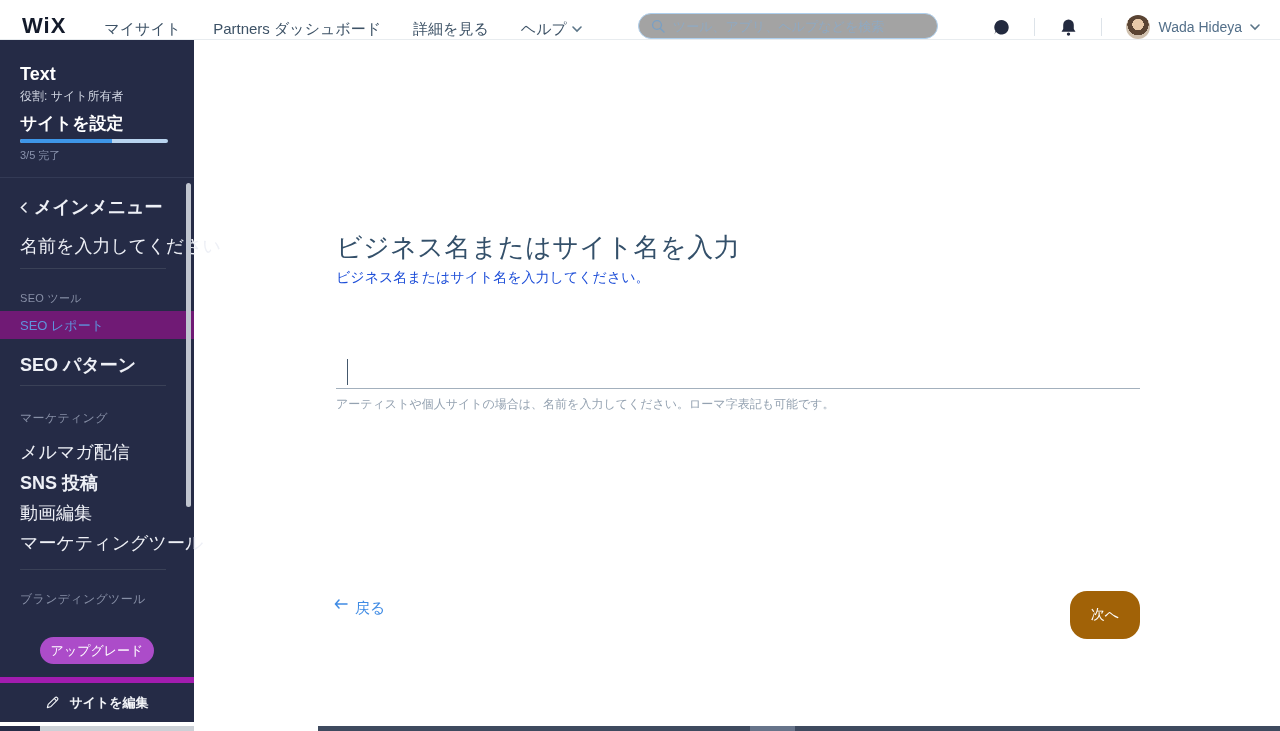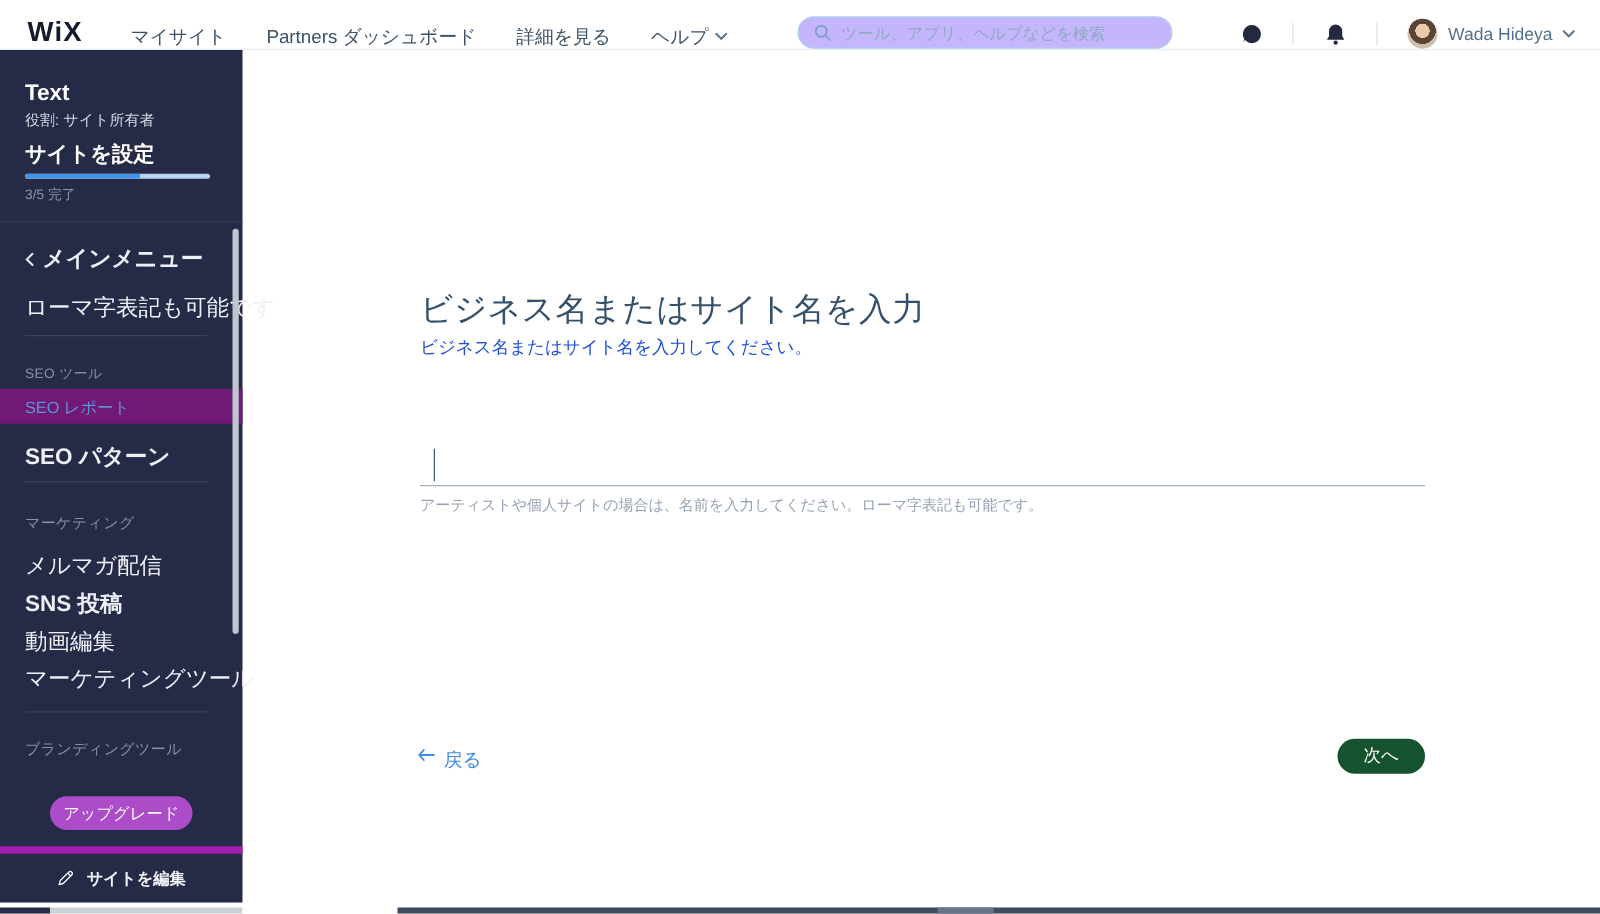--- a/index.html
+++ b/index.html
@@ -5,21 +5,21 @@
   * { margin:0; padding:0; box-sizing:border-box; }
   html,body { width:1280px; height:731px; overflow:hidden; }
   body { font-family:"Liberation Sans","DejaVu Sans",sans-serif; background:#ffffff; position:relative; }
 
   
   .topbar { position:absolute; top:0; left:0; width:1280px; height:40px; background:#ffffff;
             border-bottom:1px solid #e8ecef; display:flex; align-items:flex-end; padding:0 20px 0 22px; z-index:5; }
   .logo { font-weight:bold; font-size:22px; letter-spacing:1px; color:#141b2b; margin-right:38px; cursor:pointer; }
   .nav-link { font-size:15px; color:#3d5266; margin-right:32px; cursor:pointer; white-space:nowrap; display:flex; align-items:center; gap:5px; }
   .searchbox { display:flex; align-items:center; gap:8px; width:300px; height:26px; border:1px solid #aecfed;
-               border-radius:14px; padding:0 12px; margin-left:24px; background:#c4b5fd; }
+               border-radius:14px; padding:0 12px; margin-left:24px; background:#a3a3a3; }
   .searchbox input { border:none; outline:none; flex:1; font-size:13px; color:#3d5266; background:transparent; font-family:inherit; }
   .searchbox input::placeholder { color:#8fa9c2; opacity:1; }
   .topbar-right { margin-left:auto; display:flex; align-items:center; gap:0; }
   .tb-icon { width:38px; display:flex; justify-content:center; cursor:pointer; }
   .tb-sep { width:1px; height:18px; background:#dde3e9; margin:0 14px; }
   .userchip { display:flex; align-items:center; gap:8px; cursor:pointer; margin-left:10px; }
   .avatar { width:24px; height:24px; border-radius:50%;
             background:radial-gradient(circle at 50% 40%, #e8c9a8 0 30%, #5a4433 31% 56%, #cfc0ae 57% 100%); }
   .username { font-size:14px; color:#54708a; }
 
@@ -49,22 +49,22 @@
   
   .main { position:absolute; top:40px; left:194px; width:1086px; height:686px; background:#ffffff; }
   .page-title { position:absolute; left:142px; top:190px; font-size:26px; font-weight:500; color:#34506a; letter-spacing:.5px; }
   .page-sub { position:absolute; left:142px; top:229px; font-size:14px; color:#1d4ed8; }
   .field-wrap { position:absolute; left:142px; top:312px; width:804px; height:37px; border-bottom:1px solid #a3b0bd; }
   .field-wrap input { width:100%; height:100%; border:none; outline:none; font-size:18px; color:#34506a; font-family:inherit; background:transparent; padding-left:10px; }
   .caret { position:absolute; left:11px; top:7px; width:1px; height:26px; background:#44586c; }
   .field-helper { position:absolute; left:142px; top:356px; font-size:12px; color:#94a2b1; }
   .back-link { position:absolute; left:140px; top:559px; display:flex; align-items:flex-start; gap:7px;
                font-size:15px; color:#3f8be4; cursor:pointer; }
-  .next-btn { position:absolute; left:876px; top:551px; width:70px; height:28px; border:none; border-radius:17px;
-              background:#14532d; color:#ffffff; font-size:14px; font-family:inherit; cursor:default; }
+  .next-btn { position:absolute; left:876px; top:551px; width:70px; height:48px; border:none; border-radius:17px;
+              background:#a16207; color:#ffffff; font-size:14px; font-family:inherit; cursor:default; }
 
   
   .bottom-strip { position:absolute; bottom:0; left:0; width:1280px; height:5px; display:flex; z-index:6; }
   .bs-a { width:40px;  background:#262c47; }
   .bs-b { width:154px; background:#ccd1d7; }
   .bs-c { width:124px; background:#ffffff; }
   .bs-d { flex:1; background:#3e4a5f; position:relative; }
   .bs-d::after { content:""; position:absolute; left:432px; width:45px; height:5px; background:#67748a; }
   svg { display:block; }
 </style>
@@ -131,21 +131,21 @@
 
   <div class="sb-abs sb-link sb-back" style="top:155px;">
     <span>
       <svg width="7" height="11" viewBox="0 0 7 11">
           <path d="M6 1L1.5 5.5 6 10" fill="none" stroke="#eef0f6" stroke-width="1.6" stroke-linecap="round"></path>
         </svg>
     </span>
     <span>メインメニュー</span>
   </div>
 
-  <div class="sb-abs sb-link" style="top:194px;">ローマ字表記も可能です</div>
+  <div class="sb-abs sb-link" style="top:194px;">名前を入力してください</div>
 
   <div class="sb-divider" style="top:228px;"></div>
 
   <div class="sb-abs sb-section" style="top:251px;">SEO ツール</div>
 
   <div class="sb-active-row">
     <span>SEO レポート</span>
   </div>
 
   <div class="sb-abs sb-link" style="top:313px; font-weight:bold;">SEO パターン</div>

